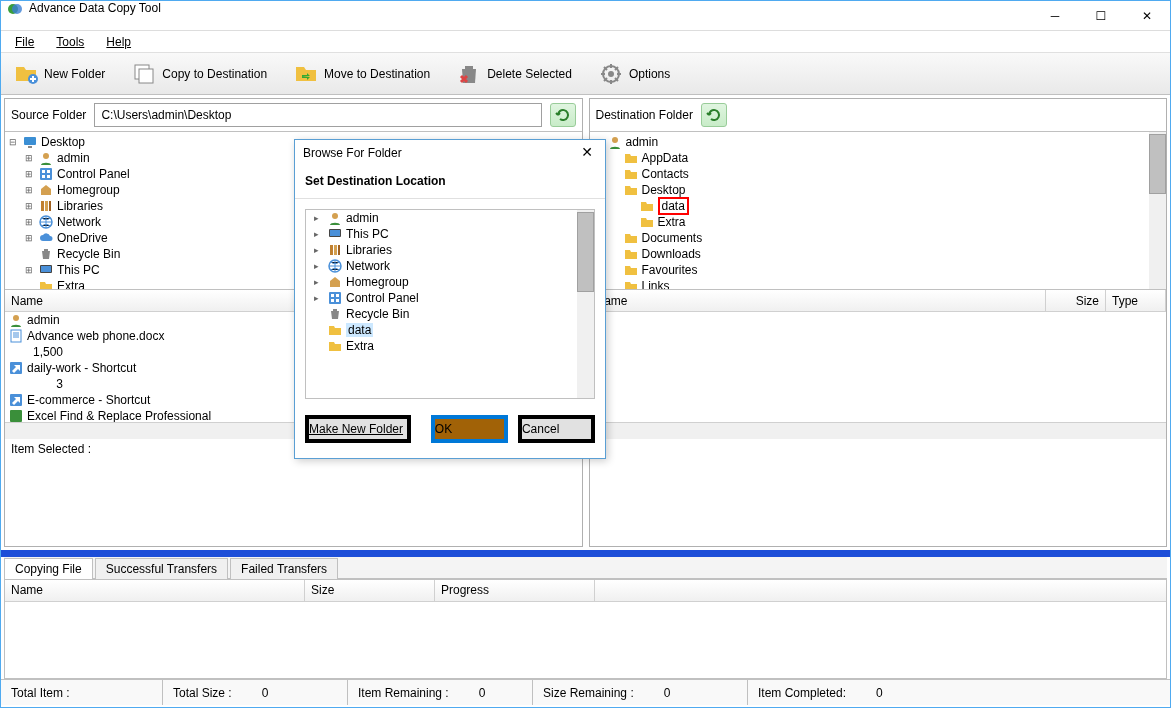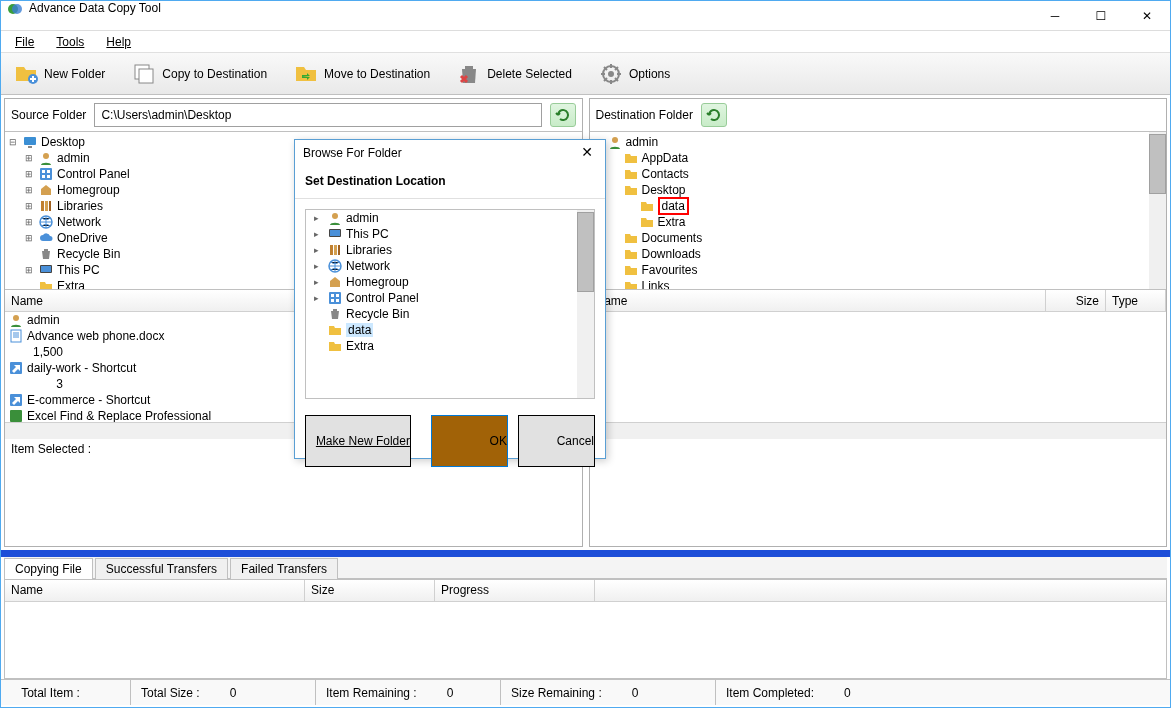--- a/index.html
+++ b/index.html
@@ -31,30 +31,30 @@
 .hscroll { height:17px; background:#f0f0f0; border-top:1px solid #d0d0d0; }
 .statusrow { height:20px; display:flex; align-items:center; padding:0 6px; font-size:12px;}
 .tabrow { display:flex; border-bottom:1px solid #c0c0c0; height:22px; align-items:flex-end; background:#f4f4f4; margin:0 3px;}
 .tab { padding:3px 10px; border:1px solid #c0c0c0; border-bottom:none; background:#fff; margin-right:2px; position:relative; top:1px;}
 .tab.inactive{background:#f0f0f0;}
 .transfers { height:100px; border:1px solid #c0c0c0; margin:0 3px; background:#fff;}
 .transferhead { display:flex; border-bottom:1px solid #d0d0d0; background:linear-gradient(#fff,#f0f0f0); height:22px;}
 .th-col { padding:3px 6px; border-right:1px solid #d0d0d0;}
 .statusbar { height:26px; display:flex; align-items:center; border-top:1px solid #c0c0c0; background:#f9f9f9;}
 .sb-cell { border-right:1px solid #c0c0c0; padding:0 10px; height:100%; display:flex; align-items:center; gap:30px;}
-.sb-cell:first-child{width:130px;justify-content:center;} .sb-cell:nth-child(2){width:185px;}
+.sb-cell:first-child{width:162px;} .sb-cell:nth-child(2){width:185px;}
 .sb-cell:nth-child(3){width:185px;} .sb-cell:nth-child(4){width:215px;}
 .sb-cell:last-child{border:none;}
 .dialog { position:absolute; left:293px; top:138px; width:312px; height:320px; background:#fff; border:1px solid #5a9fd4; box-shadow: 2px 2px 8px rgba(0,0,0,0.2); z-index:100;}
 .dlg-title { height:28px; display:flex; align-items:flex-end; padding:8px 8px; }
 .dlg-close { margin-left:auto; width:20px; text-align:center; font-size:14px;}
 .dlg-sub { padding:6px 10px 10px; border-bottom:1px solid #e0e0e0;font-weight:bold;}
 .dlg-tree { margin:10px; border:1px solid #c0c0c0; height:190px; overflow:auto; position:relative; background:#fff;}
 .dlg-btns { display:flex; gap:10px; padding:6px 10px; }
-.dlg-btn { border:1px solid #000000; background:#e1e1e1; padding:18px 0; width:80px; text-align:right;}
+.dlg-btn { border:4px solid #000000; background:#e1e1e1; padding:3px 0; width:80px; text-align:left;}
 .dlg-btn.ok { border-color:#0078d7; background:#a16207;}
 .dlg-btn.mkf{width:110px;}
 .scrollbar-v { width:17px; background:#f0f0f0; position:absolute; right:0; top:0; bottom:0;}
 .scrollthumb { background:#c0c0c0; border:1px solid #a0a0a0; width:100%; }
 .icon-sm { display:inline-block; width:14px; height:14px; vertical-align:middle;}
 .highlight-box{ border:2px solid red; padding:0 2px;}
 .divider { width:1px; background:#c0c0c0; margin:4px 2px;}
 </style>
 </head>
 <body>

